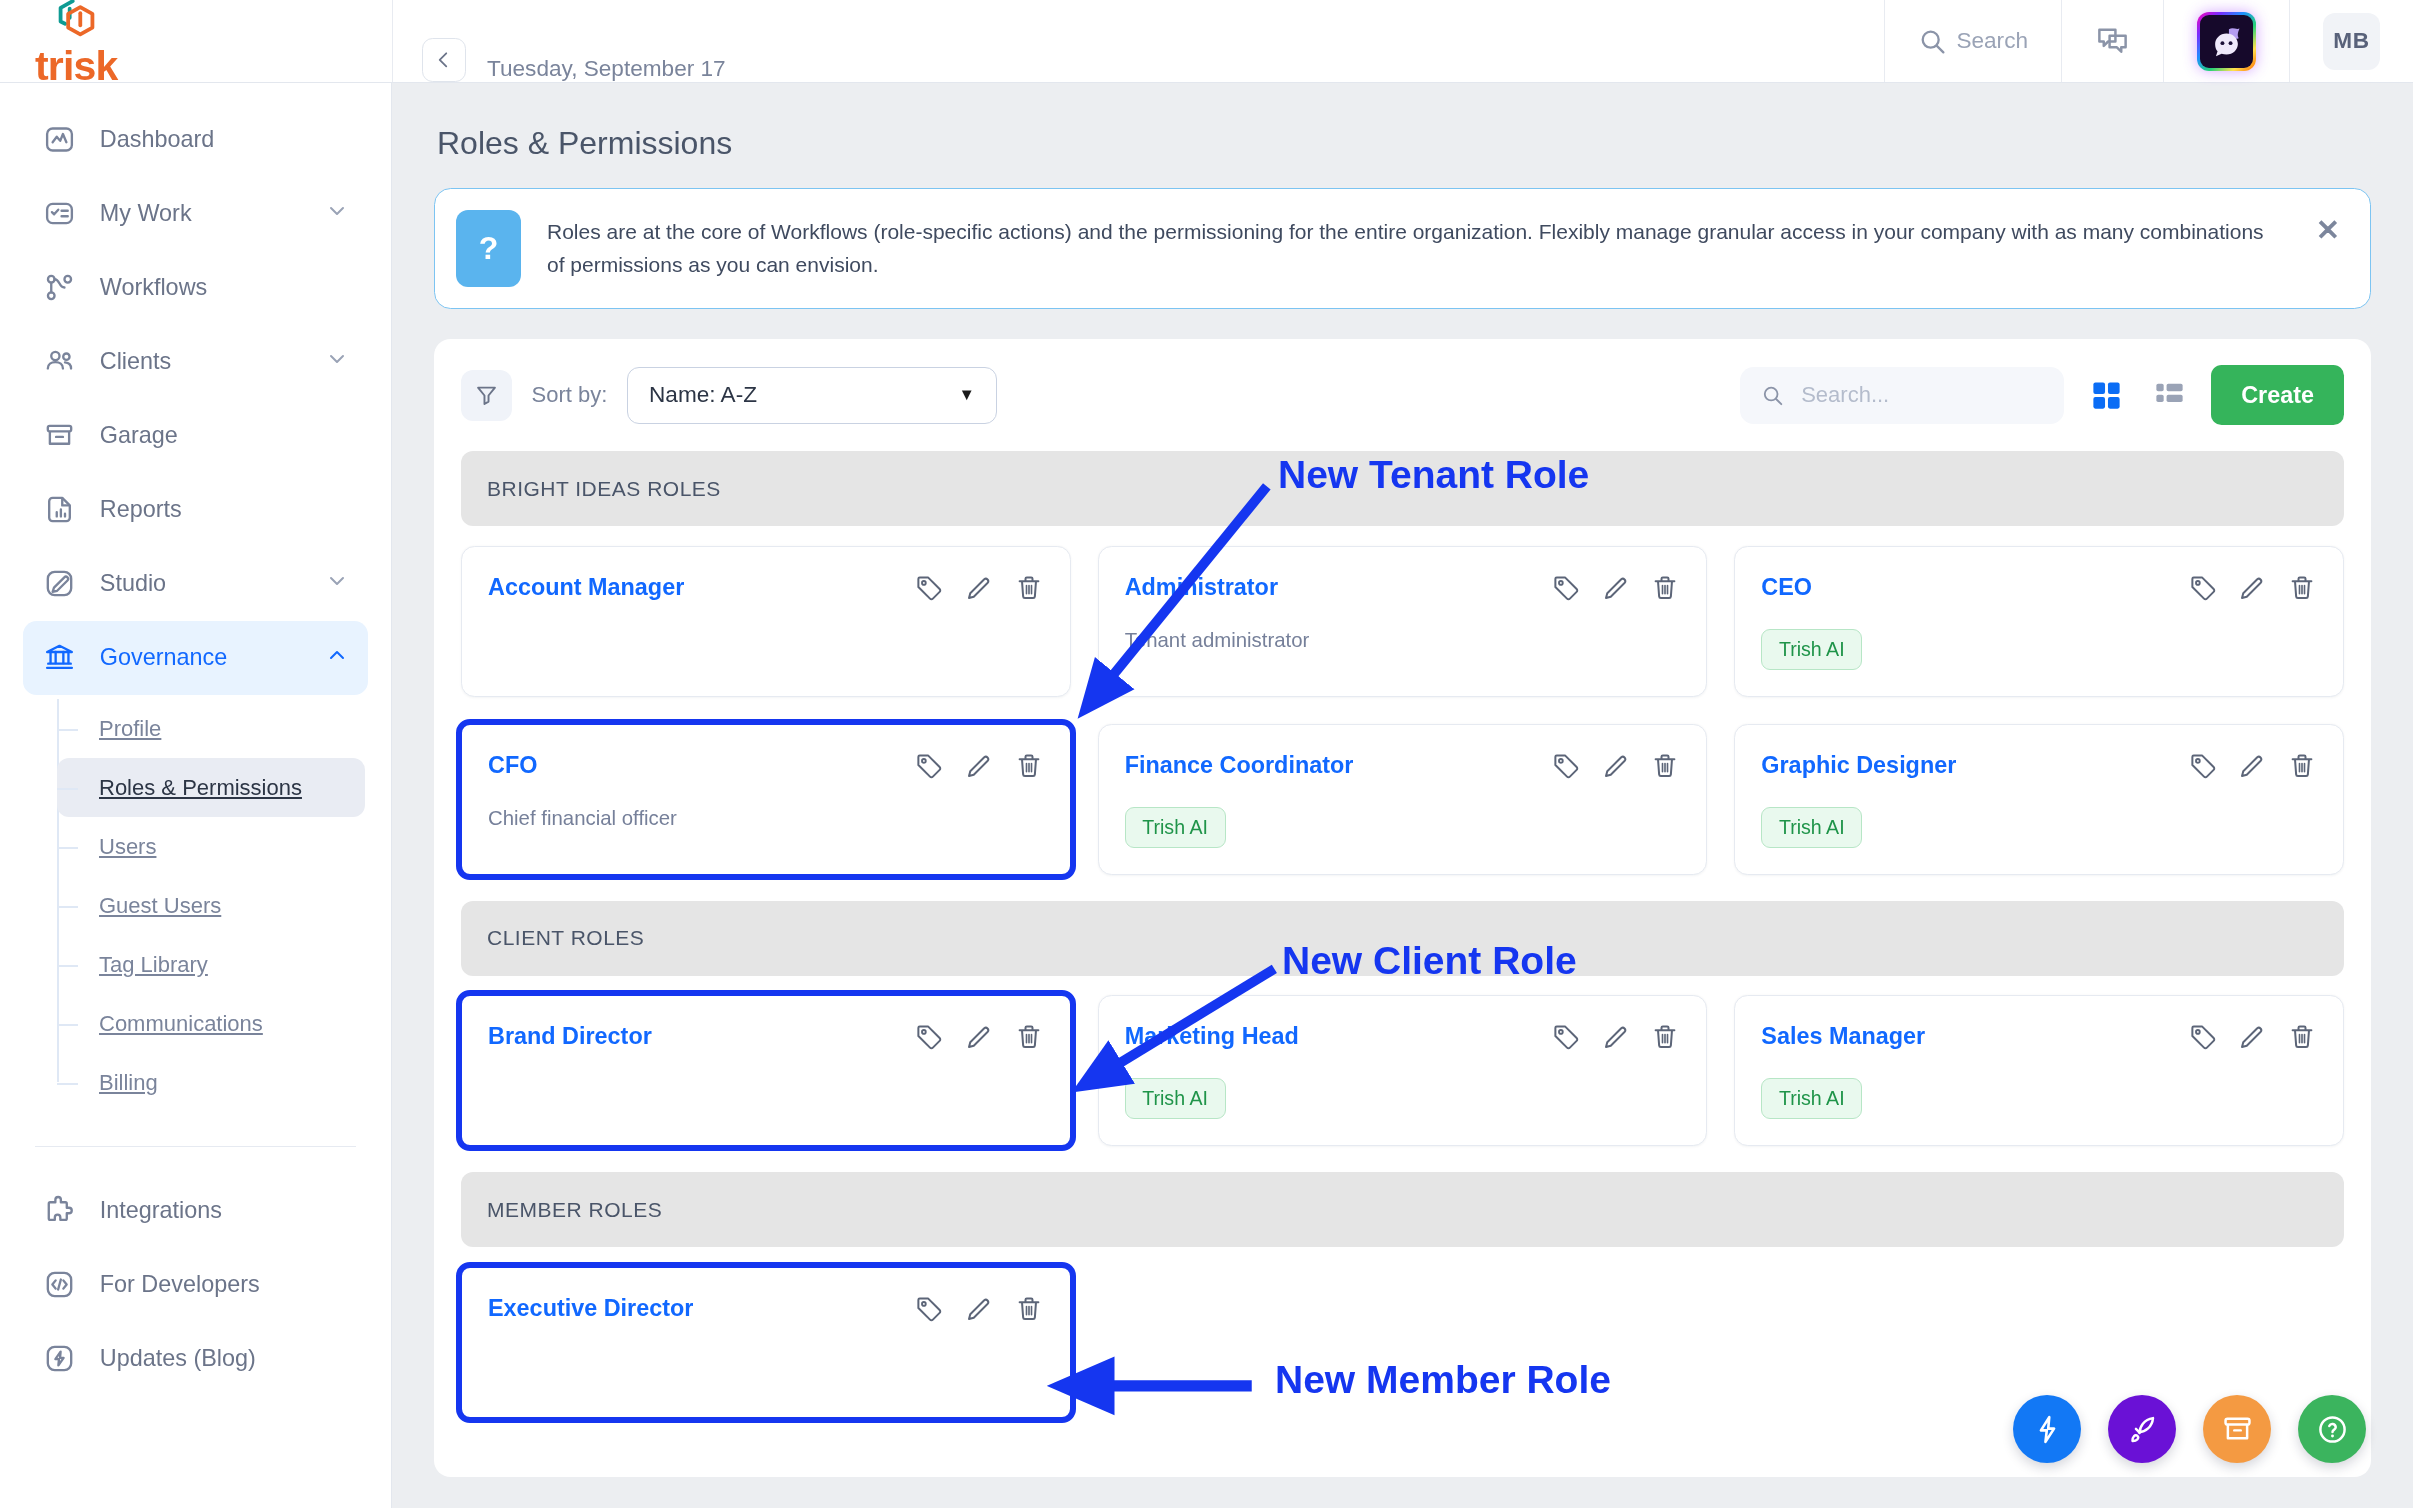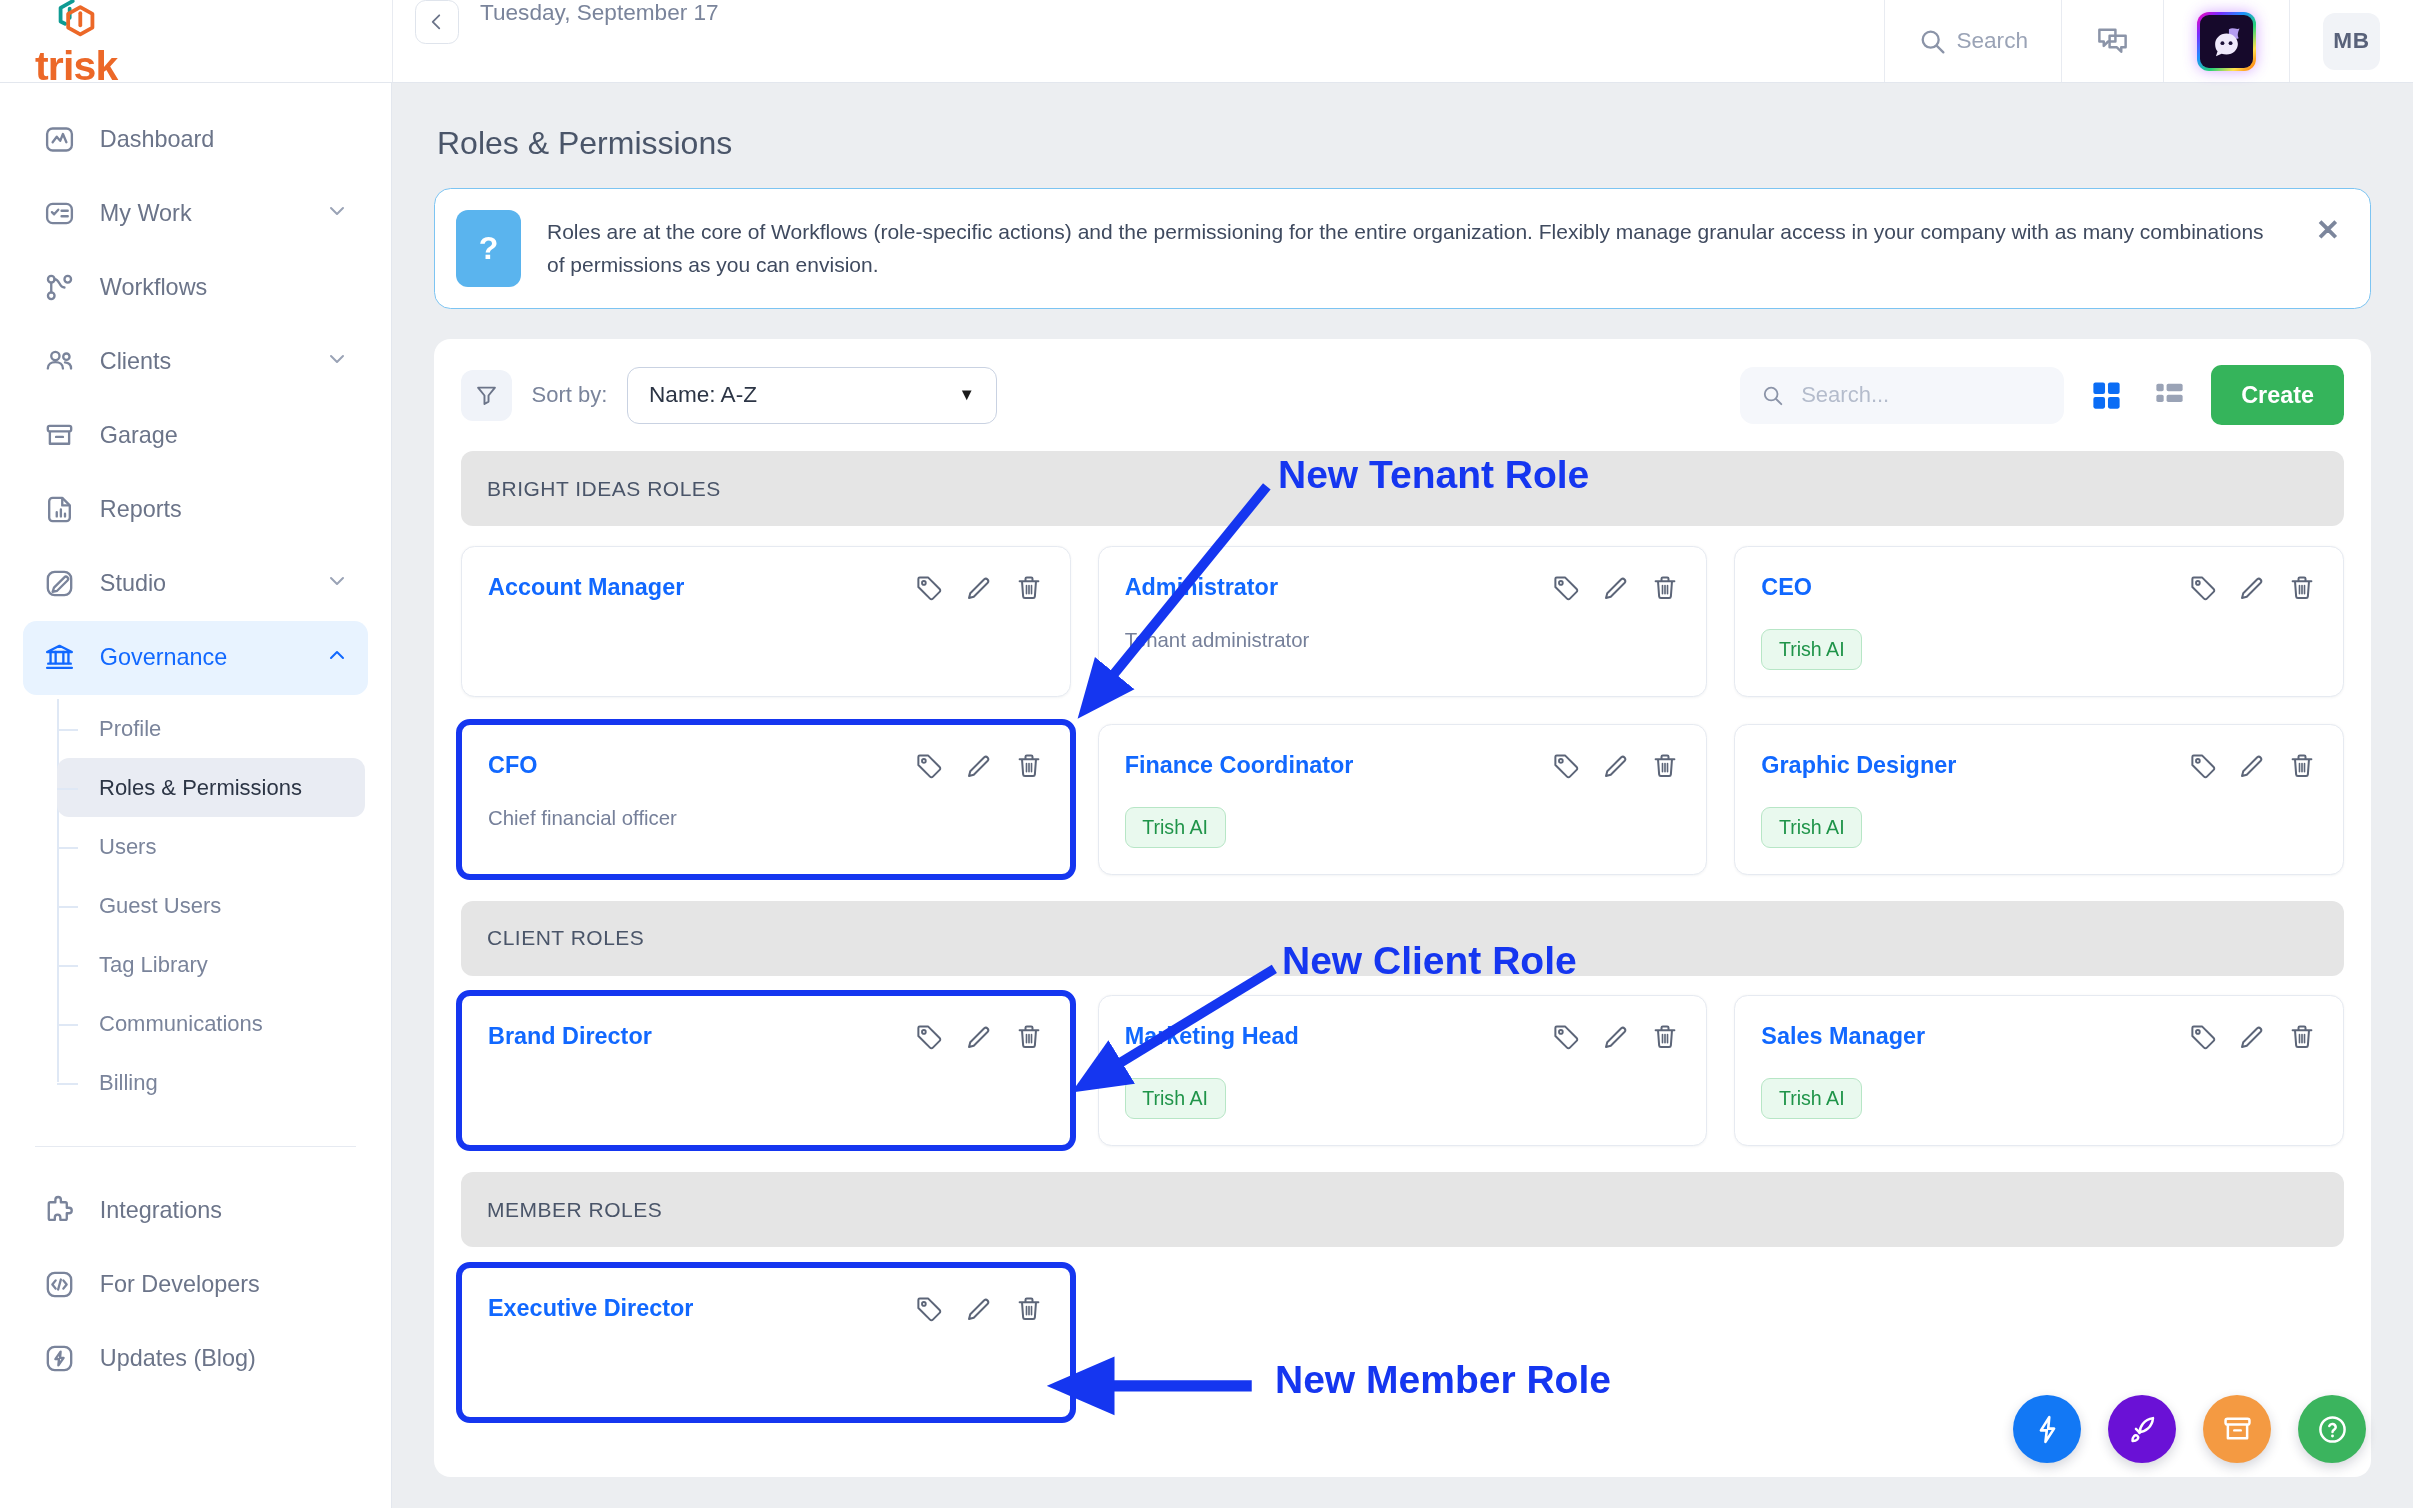--- a/index.html
+++ b/index.html
@@ -14,21 +14,21 @@
 
   
   .topbar {
     height:83px; background:#ffffff; display:flex; align-items:stretch;
     border-bottom:0.8px solid #e3e7ee; flex:0 0 83px;
   }
   .brand { width:392px; display:flex; align-items:center; padding-left:35px; flex:0 0 392px; }
   .brand-logo { display:flex; align-items:center; gap:4.5px;flex-direction:column; }
   .brand-word { font-size:41px; font-weight:600; color:#ec6828; letter-spacing:-0.8px; line-height:1; }
 
-  .top-left-group { display:flex; align-items:flex-start; flex:1; border-left:0.8px solid #e8ebf1; padding-left:22px; gap:21px; }
+  .top-left-group { display:flex; align-items:flex-end; flex:1; border-left:0.8px solid #e8ebf1; padding-left:29px; gap:21px; }
   .circ-btn {
     width:44px; height:44px; border:0.8px solid #dfe4ec; border-radius:10.6px; background:#fff;
     display:flex; align-items:center; justify-content:center; cursor:pointer;
   }
   .date-text { font-size:22.6px; color:#7a849b; }
 
   .top-right { display:flex; align-items:stretch; }
   .top-cell { display:flex; align-items:center; justify-content:center; padding:0 33px; border-left:0.8px solid #e8ebf1; cursor:pointer; }
   .search-top { gap:9px; }
   .search-top-label { font-size:22.6px; color:#9aa3b6; }
@@ -65,20 +65,21 @@
   .nav-icon { width:35px; height:35px; display:flex; align-items:center; justify-content:center; flex:0 0 35px; }
 
   .submenu { margin:4.5px 0 7.5px 0; padding-left:57px; position:relative; }
   .submenu:before {
     content:""; position:absolute; left:57px; top:0; bottom:30px; width:2.3px; background:#dfe8f5;
   }
   .sub-item {
     display:flex; align-items:center; height:59px; margin-left:0; padding-left:42px;
     font-size:22px; color:#7a849b; border-radius:12px; cursor:pointer; position:relative;
     margin-right:26px;
+    text-decoration:underline;
   }
   .sub-item:before {
     content:""; position:absolute; left:0; top:50%; width:21px; height:2.3px; background:#dfe8f5;
   }
   .sub-item.active { background:#e9ecf3; color:#2c3545; font-weight:500; }
 
   .side-divider { height:0.8px; background:#e6eaf1; margin:26px 35px 27px 35px; }
 
   
   .main { flex:1; min-width:0; padding:30px 42px 0 42px; overflow:hidden; position:relative; }

